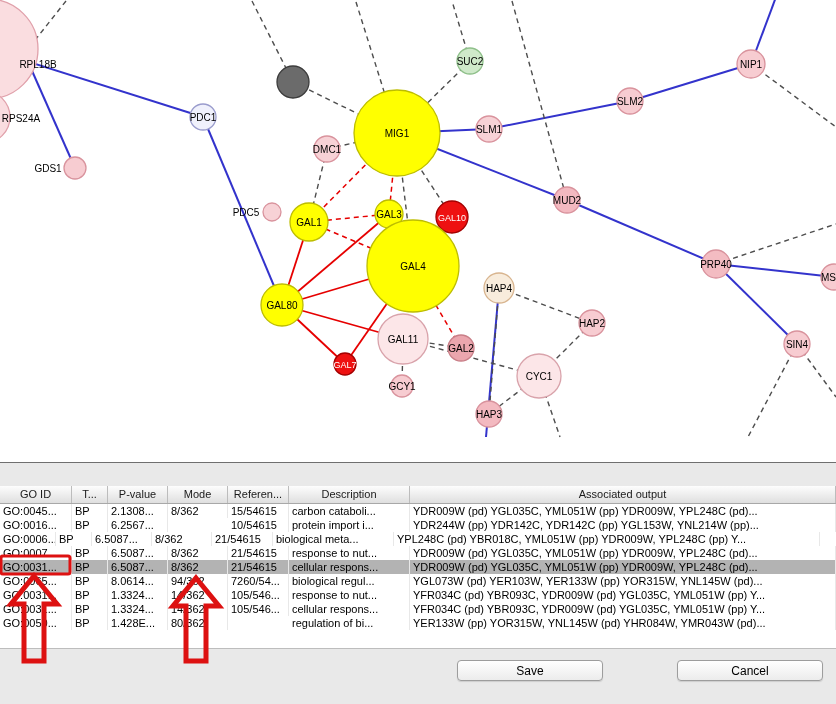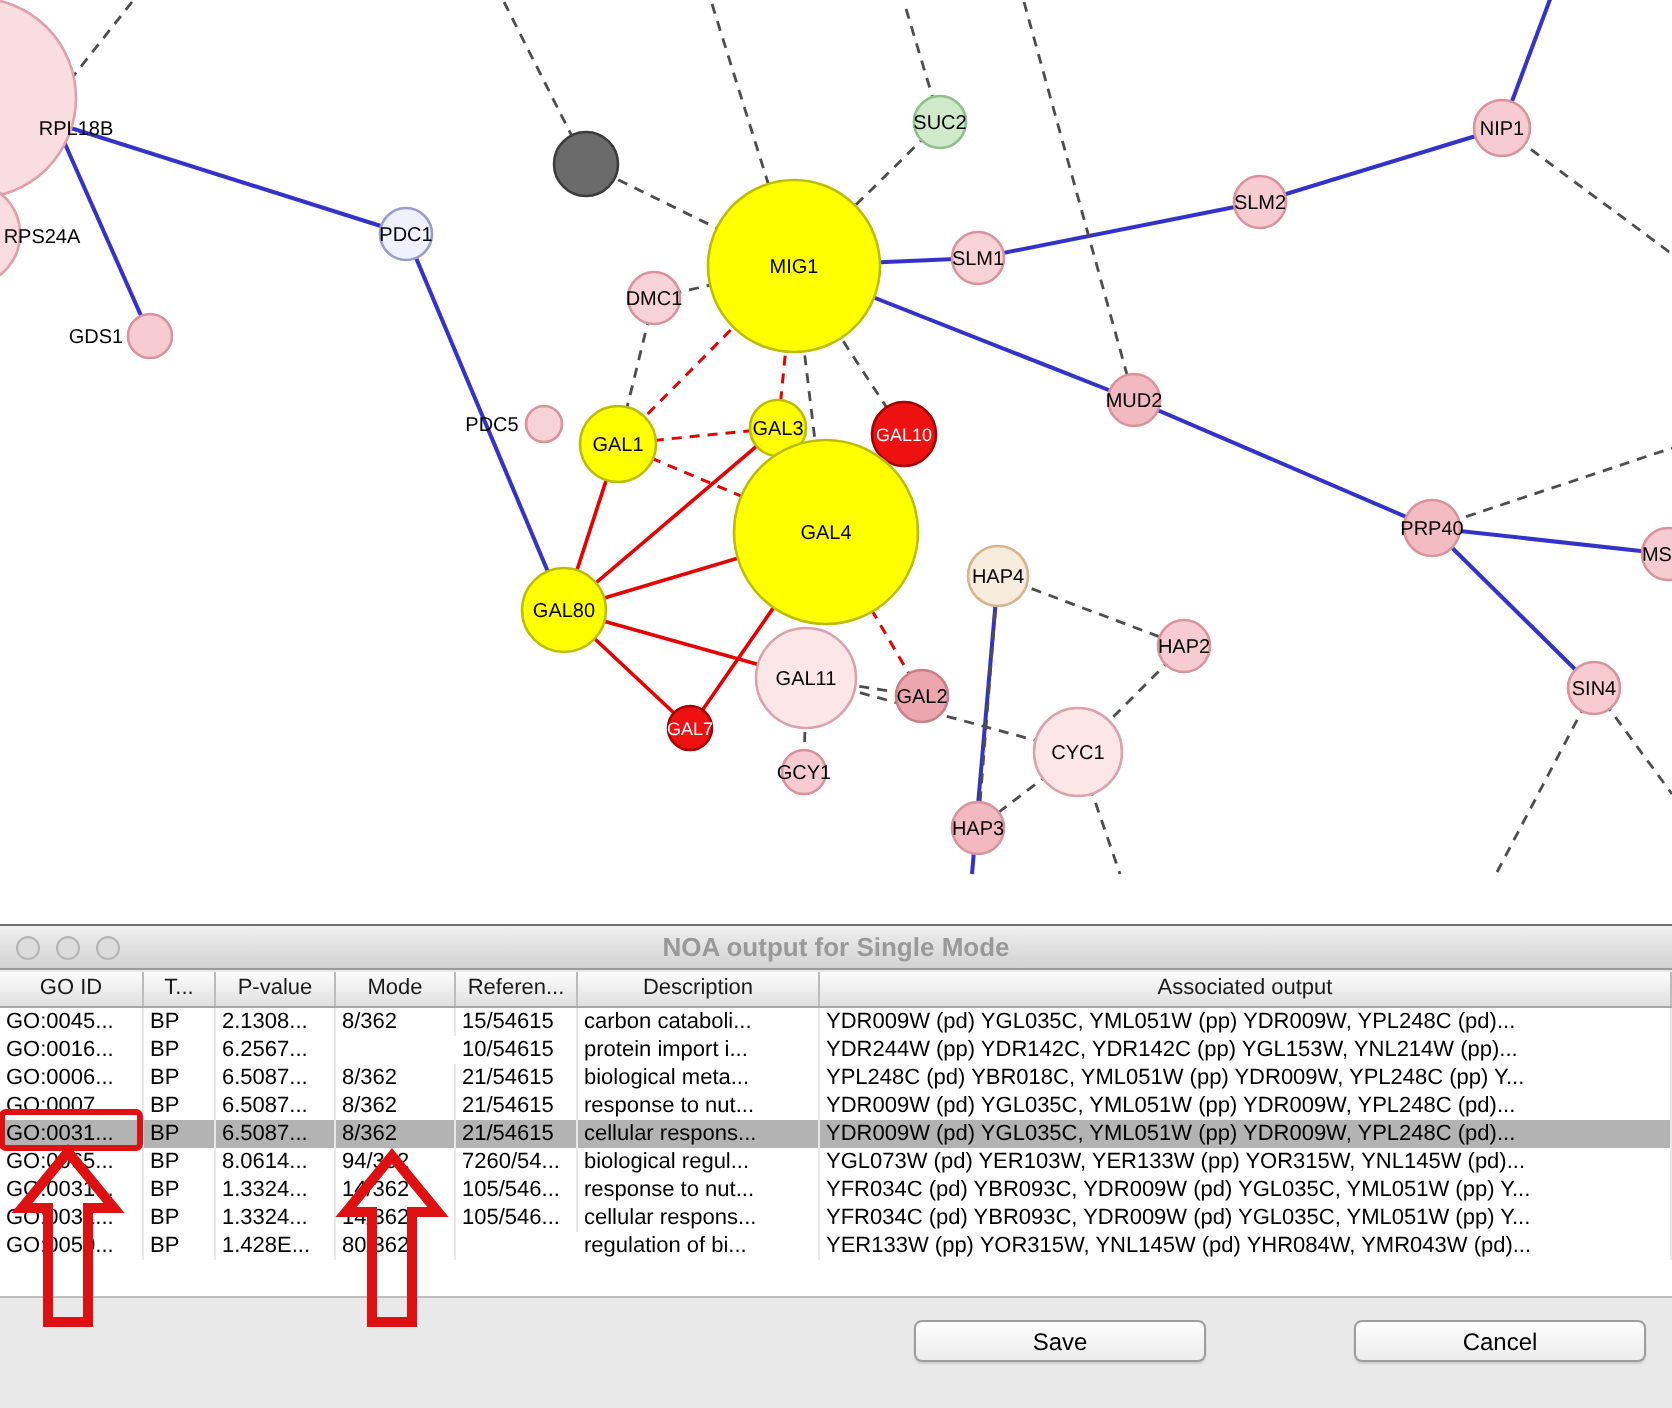--- a/index.html
+++ b/index.html
@@ -209,28 +209,20 @@
         </g>
         <g>
           <circle cx="489" cy="437" r="13" fill="#f3b9c0" stroke="#d9939d" stroke-width="1.3"></circle>
           <text x="489" y="440.5" text-anchor="middle" fill="#000" font-size="10">HAP3</text>
         </g>
       </svg>
   </div>
 </div>
 
 <div class="window" id="win-bottom">
-  <div class="titlebar inactive">
-    <div class="lights">
-      <span class="light gray"></span>
-      <span class="light gray"></span>
-      <span class="light gray"></span>
-    </div>
-    <div class="title">NOA output for Single Mode</div>
-  </div>
   <div id="table-wrap">
     <div class="thead" id="thead">
         <div class="th" style="width: 72px;">GO ID</div>
         <div class="th" style="width: 36px;">T...</div>
         <div class="th" style="width: 60px;">P-value</div>
         <div class="th" style="width: 60px;">Mode</div>
         <div class="th" style="width: 61px;">Referen...</div>
         <div class="th" style="width: 121px;">Description</div>
         <div class="th" style="width: 426px;">Associated output</div>
       </div>
@@ -247,21 +239,21 @@
         <div class="tr">
           <div class="td" style="width: 72px;">GO:0016...</div>
           <div class="td" style="width: 36px;">BP</div>
           <div class="td" style="width: 60px;">6.2567...</div>
           <div class="td" style="width: 60px; margin-top: 20px;">7/362</div>
           <div class="td" style="width: 61px;">10/54615</div>
           <div class="td" style="width: 121px;">protein import i...</div>
           <div class="td" style="width: 426px;">YDR244W (pp) YDR142C, YDR142C (pp) YGL153W, YNL214W (pp)...</div>
         </div>
         <div class="tr">
-          <div class="td" style="width: 72px;">GO:0006...</div>
+          <div class="td" style="width: 56px;">GO:0006...</div>
           <div class="td" style="width: 36px;">BP</div>
           <div class="td" style="width: 60px;">6.5087...</div>
           <div class="td" style="width: 60px;">8/362</div>
           <div class="td" style="width: 61px;">21/54615</div>
           <div class="td" style="width: 121px;">biological meta...</div>
           <div class="td" style="width: 426px;">YPL248C (pd) YBR018C, YML051W (pp) YDR009W, YPL248C (pp) Y...</div>
         </div>
         <div class="tr">
           <div class="td" style="width: 72px;">GO:0007...</div>
           <div class="td" style="width: 36px;">BP</div>

